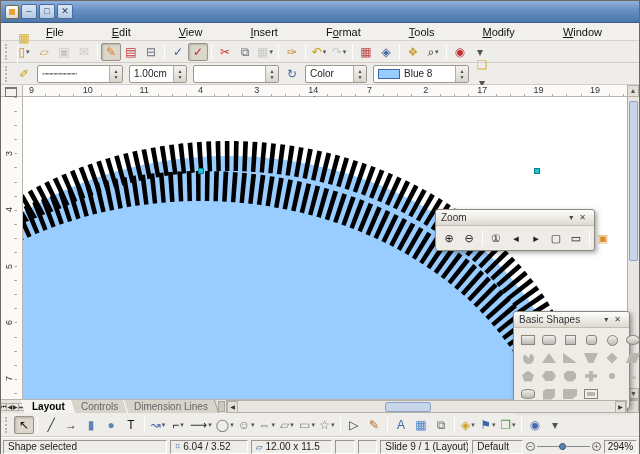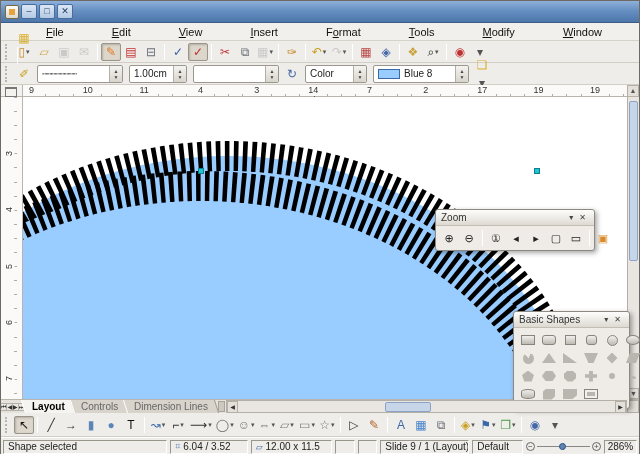--- a/index.html
+++ b/index.html
@@ -536,15 +536,15 @@
     <div class="cell" style="width:92px">Slide 9 / 1 (Layout)</div>
     <div class="cell" style="width:52px">Default</div>
     <div id="zoomslider">
       <span class="zs-circle">−</span>
       <span class="zs-track">
           <span class="tick"></span>
           <span class="knob"></span>
         </span>
       <span class="zs-circle">+</span>
     </div>
-    <div class="cell" style="width:34px; justify-content:center">286%</div>
+    <div class="cell" style="width:34px; justify-content:center">294%</div>
   </div>
 </div>
 
 </body></html>

